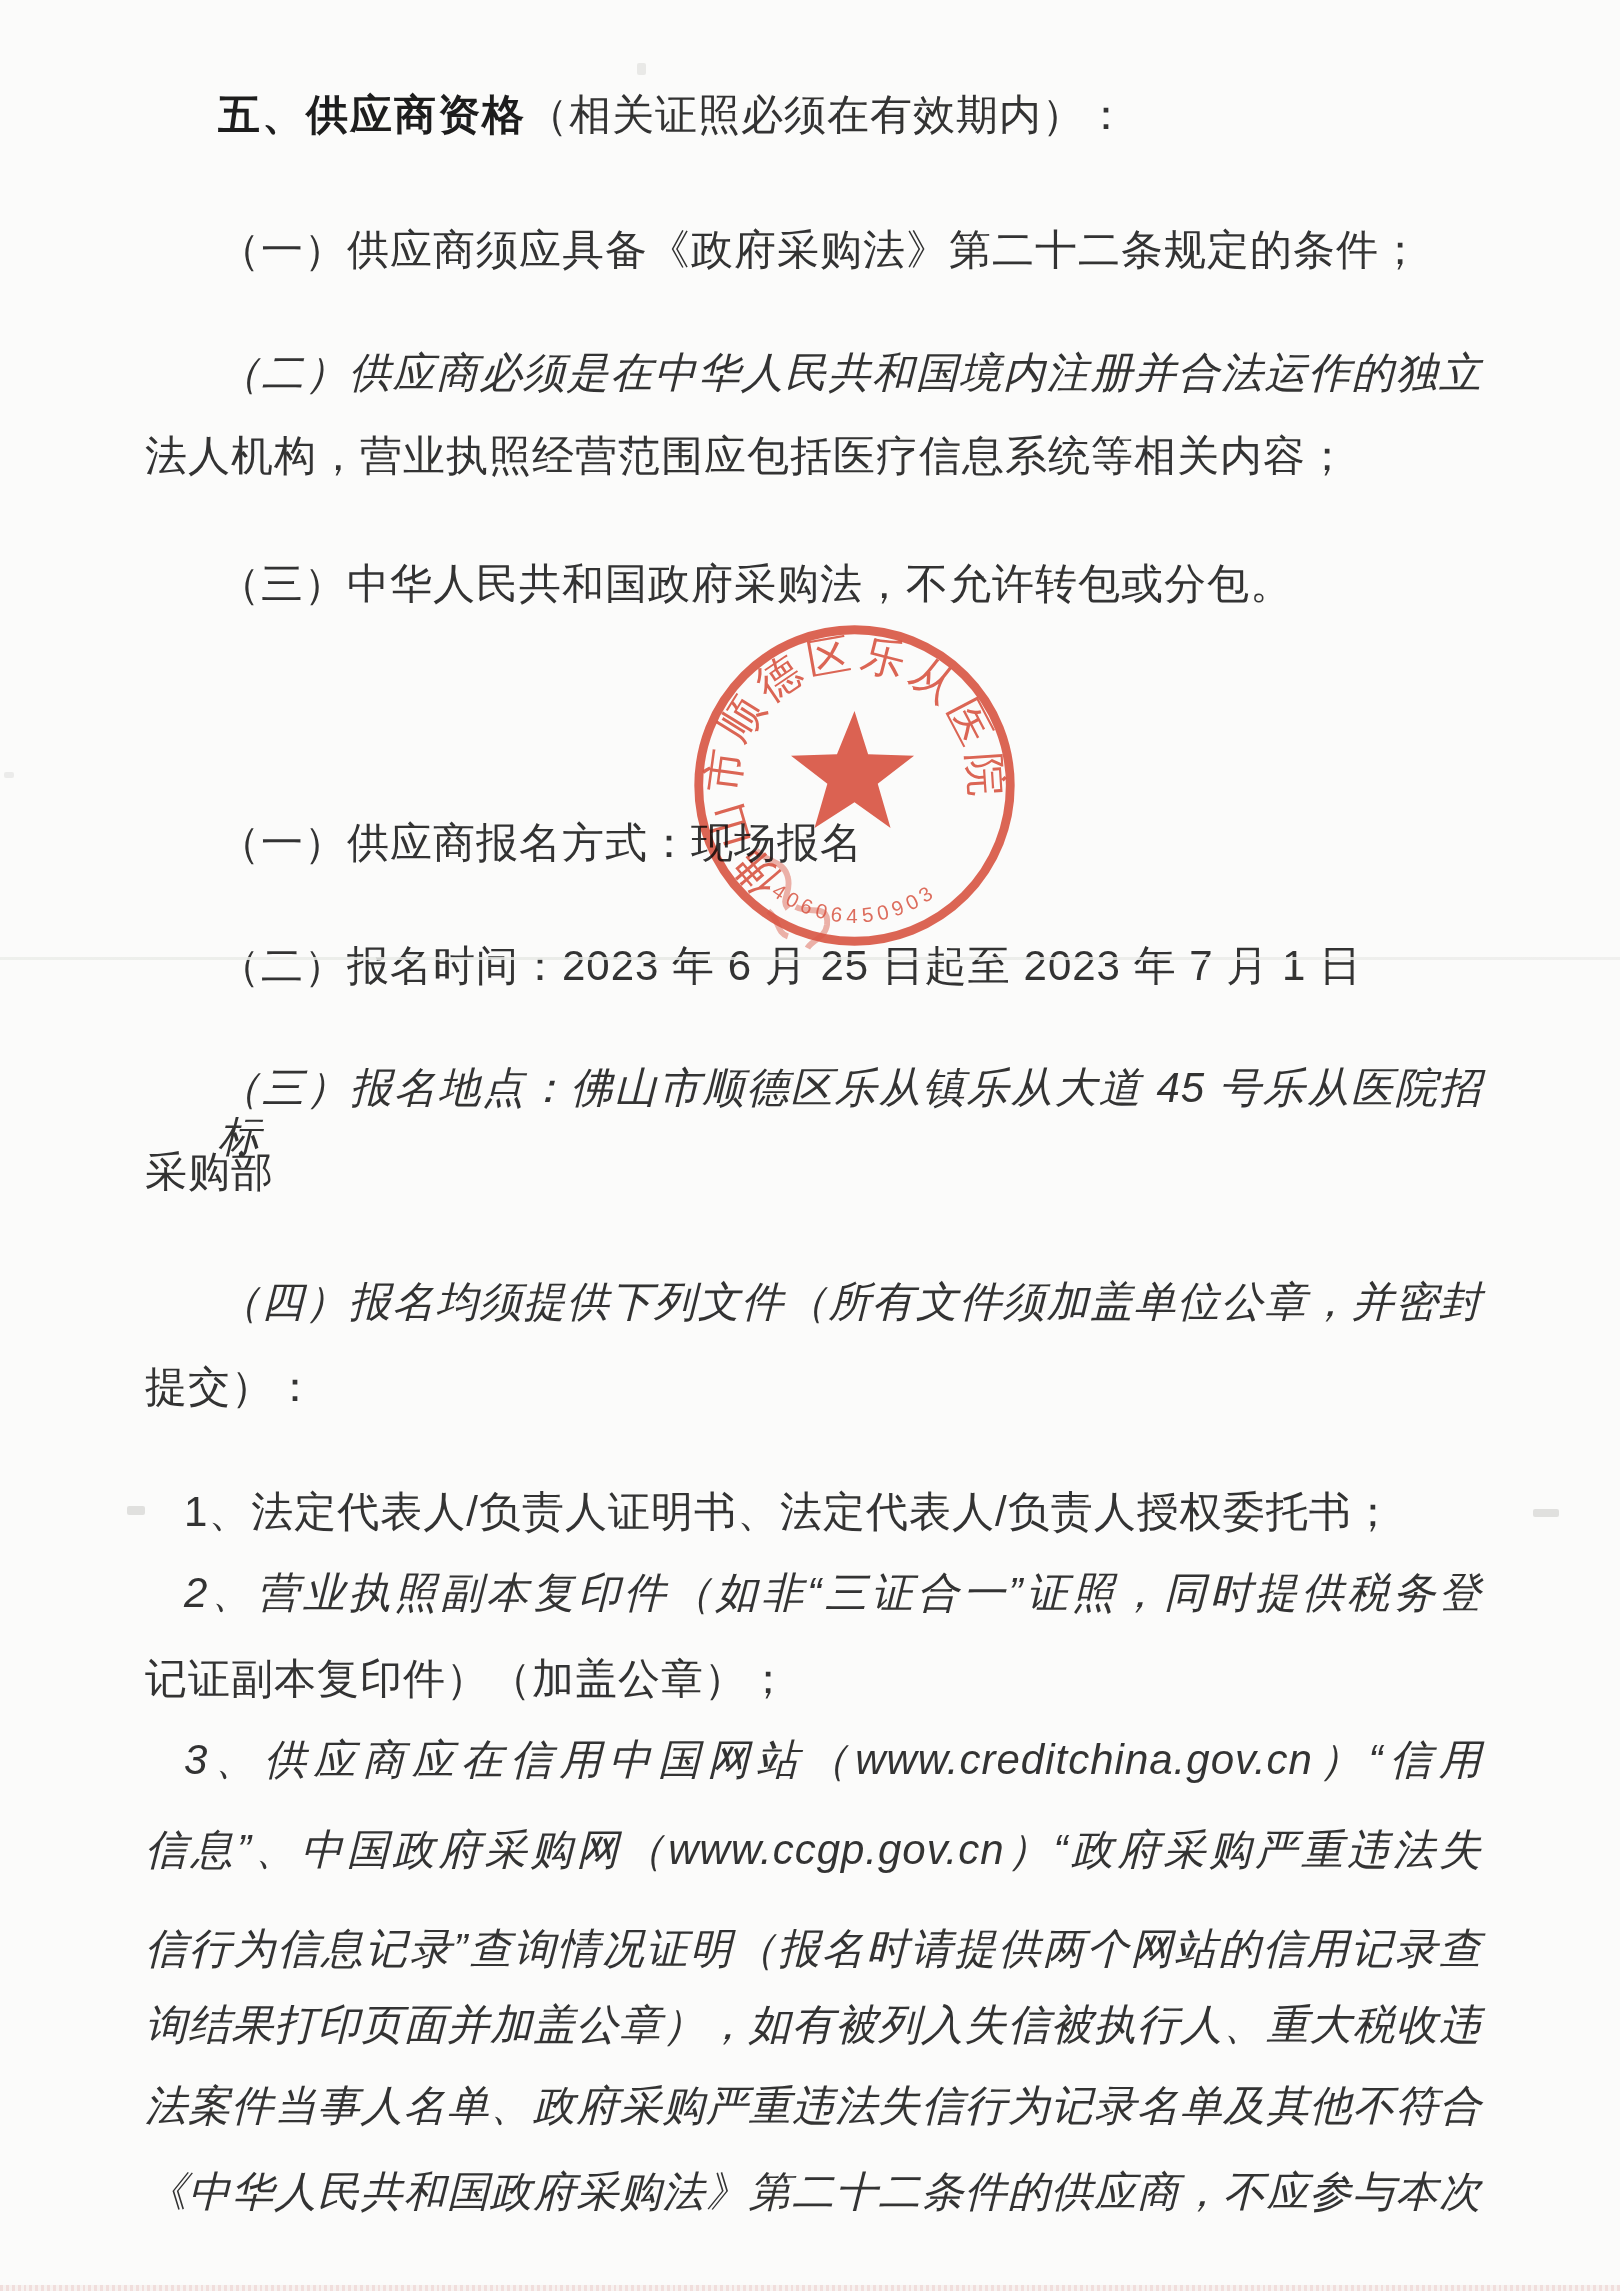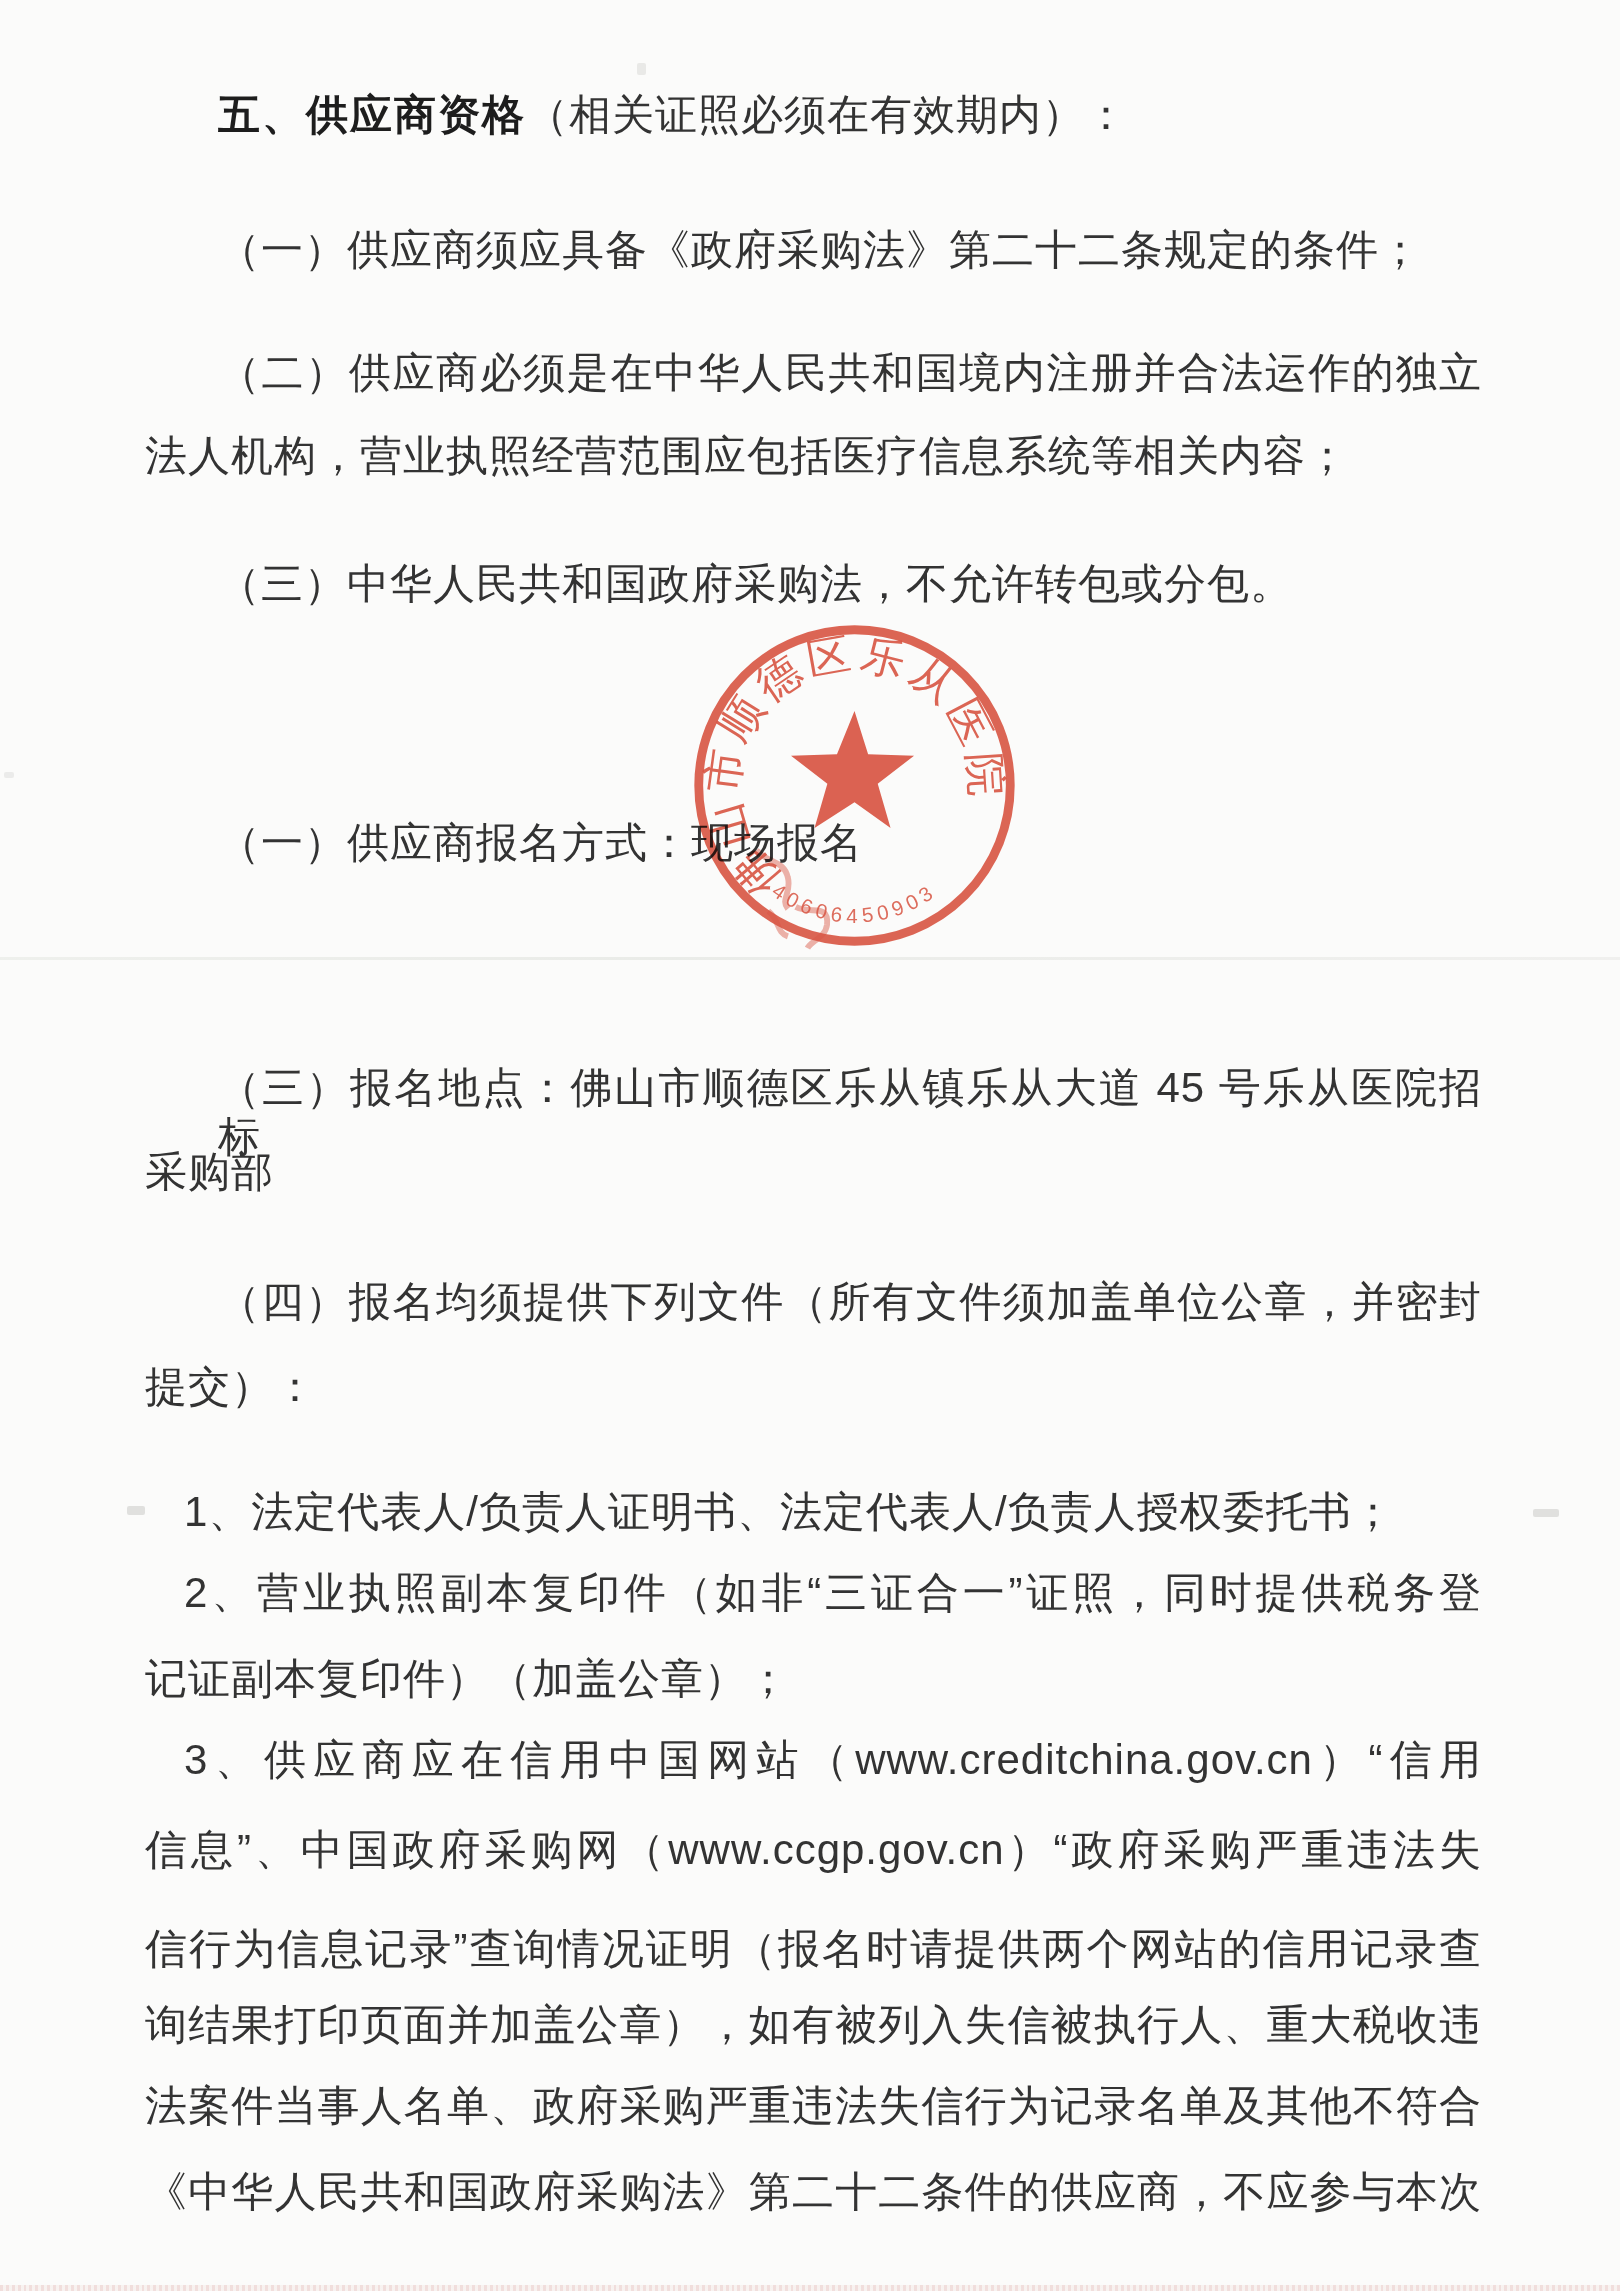--- a/index.html
+++ b/index.html
@@ -23,20 +23,21 @@
     font-size:42px;
     line-height:49px;
     color:#333;
     letter-spacing:1px;
     white-space:nowrap;
   }
   .just{
     white-space:normal;
     text-align:justify;
     text-align-last:justify;
+    font-style:italic;
   }
   .ind{padding-left:73px;width:1264px;}
   .itm{padding-left:39px;width:1298px;}
   .hb{font-weight:700;color:#1d1d1d;letter-spacing:2px;}
   
   .stamp{
     position:absolute;
     left:686px;top:617px;
     width:337px;height:337px;
     mix-blend-mode:multiply;
@@ -69,20 +70,21 @@
   <p class="ln ind" style="top:90px"><span class="hb">五、供应商资格</span><span>（相关证照必须在有效期内）：</span></p>
 
   <p class="ln ind just" style="top:348px">（二）供应商必须是在中华人民共和国境内注册并合法运作的独立</p>
   <p class="ln" style="top:431px">法人机构，营业执照经营范围应包括医疗信息系统等相关内容；</p>
 
   <p class="ln ind" style="top:559px">（三）中华人民共和国政府采购法，不允许转包或分包。</p>
 
 
   <p class="ln ind" style="top:818px">（一）供应商报名方式：现场报名</p>
 
+  <p class="ln ind" style="top:941px">（二）报名时间：2023 年 6 月 25 日起至 2023 年 7 月 1 日</p>
 
   <p class="ln ind just" style="top:1063px">（三）报名地点：佛山市顺德区乐从镇乐从大道 45 号乐从医院招标</p>
   <p class="ln" style="top:1147px">采购部</p>
 
   <p class="ln ind just" style="top:1277px">（四）报名均须提供下列文件（所有文件须加盖单位公章，并密封</p>
   <p class="ln" style="top:1362px">提交）：</p>
 
   <p class="ln itm" style="top:1487px">1、法定代表人/负责人证明书、法定代表人/负责人授权委托书；</p>
 
   <p class="ln itm just" style="top:1568px">2、营业执照副本复印件（如非“三证合一”证照，同时提供税务登</p>

